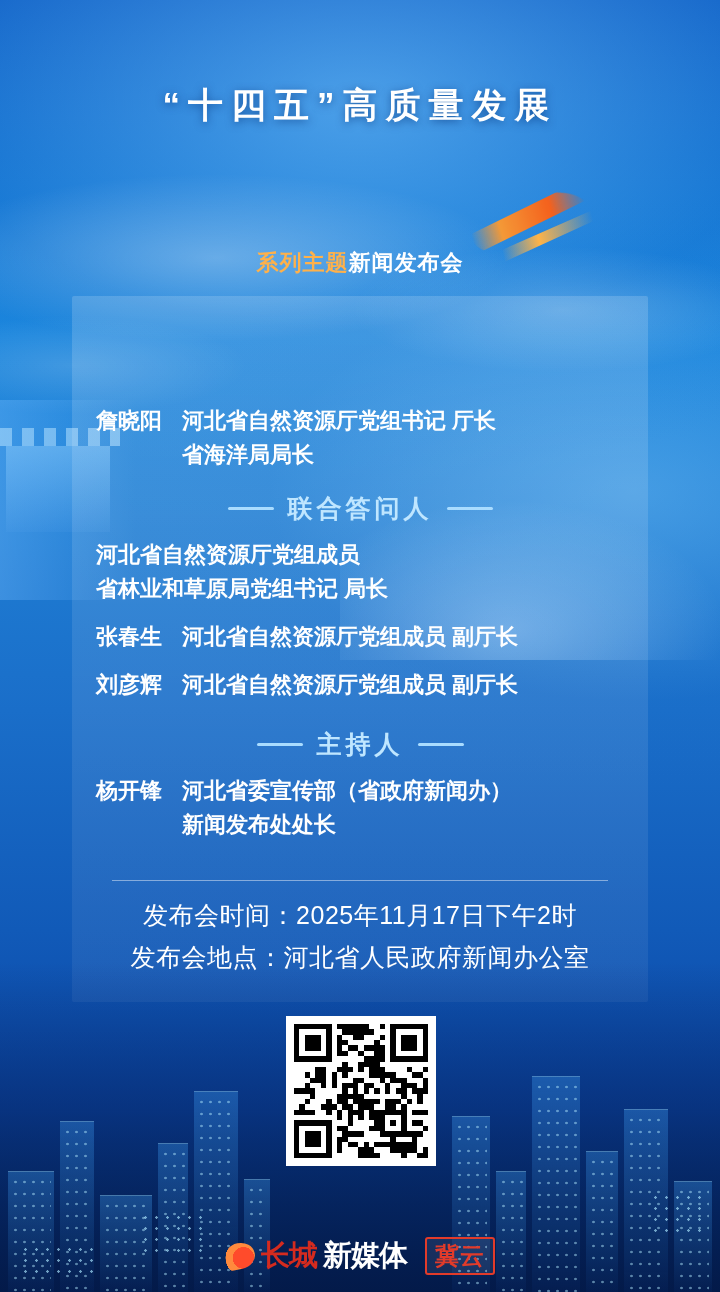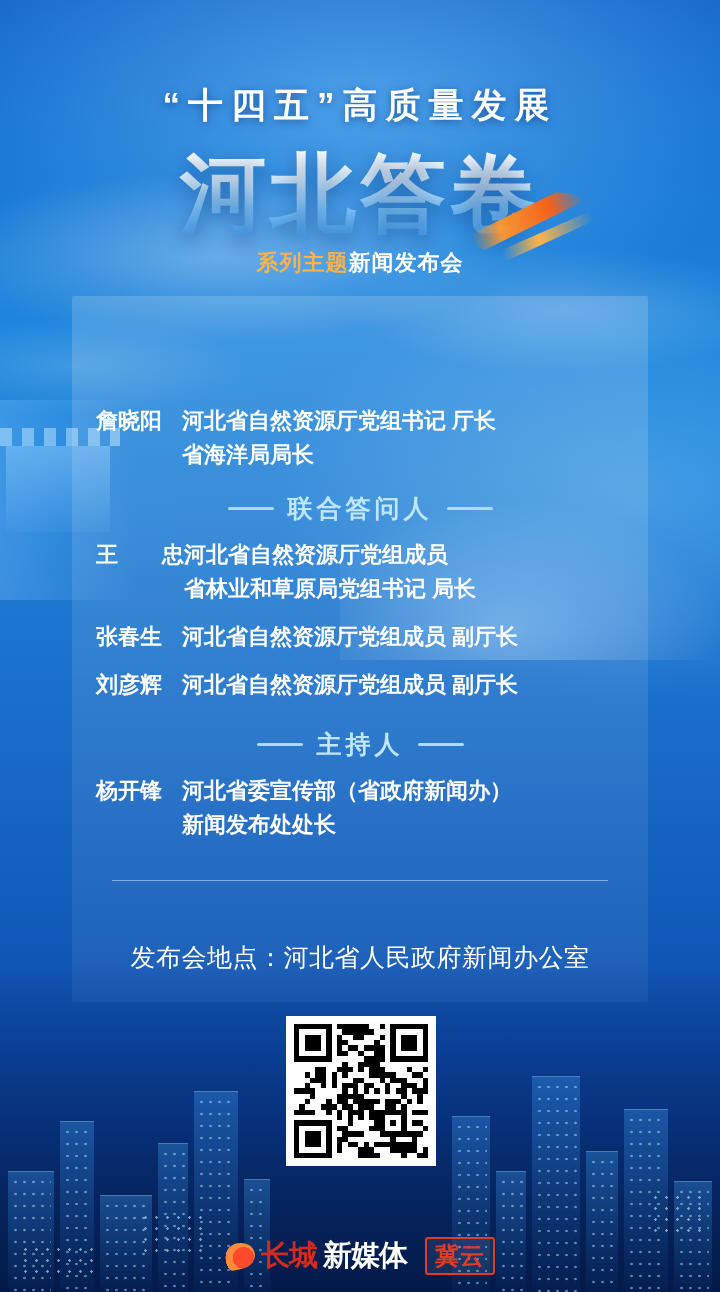--- a/index.html
+++ b/index.html
@@ -305,21 +305,20 @@
 <body>
 
 <div class="poster">
 
   <div class="sky-glow"></div>
   <div class="mountain"></div>
   <div class="wall"></div>
 
 
   <div class="headline">“十四五”高质量发展</div>
-  <div class="bigtitle">河北答卷</div>
   <div class="swoosh"></div>
   <div class="swoosh2"></div>
 
   <div class="subtitle-row">
     <span class="orange">系列主题</span><span class="white">新闻发布会</span>
   </div>
 
   <div class="panel">
 
     <div class="people" style="top:108px;">
@@ -330,21 +329,20 @@
       </div>
     </div>
 
     <div class="section-head" style="position:absolute; left:0; top:196px; width:576px;">
       <span class="bar"></span>
       <span>联合答问人</span>
       <span class="bar"></span>
     </div>
     <div class="people" style="top:242px;">
       <div class="person">
-        <span class="nm">王　　忠</span>
         <span class="ttl">河北省自然资源厅党组成员
 省林业和草原局党组书记  局长</span>
       </div>
       <div class="person" style="margin-top:14px;">
         <span class="nm">张春生</span>
         <span class="ttl">河北省自然资源厅党组成员  副厅长</span>
       </div>
       <div class="person" style="margin-top:14px;">
         <span class="nm">刘彦辉</span>
         <span class="ttl">河北省自然资源厅党组成员  副厅长</span>
@@ -359,20 +357,21 @@
     <div class="people" style="top:478px;">
       <div class="person">
         <span class="nm">杨开锋</span>
         <span class="ttl">河北省委宣传部（省政府新闻办）
 新闻发布处处长</span>
       </div>
     </div>
 
     <div class="divider"></div>
 
+    <div class="meta" style="top:598px;">发布会时间：2025年11月17日下午2时</div>
     <div class="meta" style="top:640px;">发布会地点：河北省人民政府新闻办公室</div>
   </div>
 
   <div class="skyline">
     <div class="bld" style="left:8px;  width:46px; height:120px;"></div>
     <div class="bld" style="left:60px; width:34px; height:170px;"></div>
     <div class="bld" style="left:100px;width:52px; height:96px;"></div>
     <div class="bld" style="left:158px;width:30px; height:148px;"></div>
     <div class="bld" style="left:194px;width:44px; height:200px;"></div>
     <div class="bld" style="left:244px;width:26px; height:112px;"></div>

